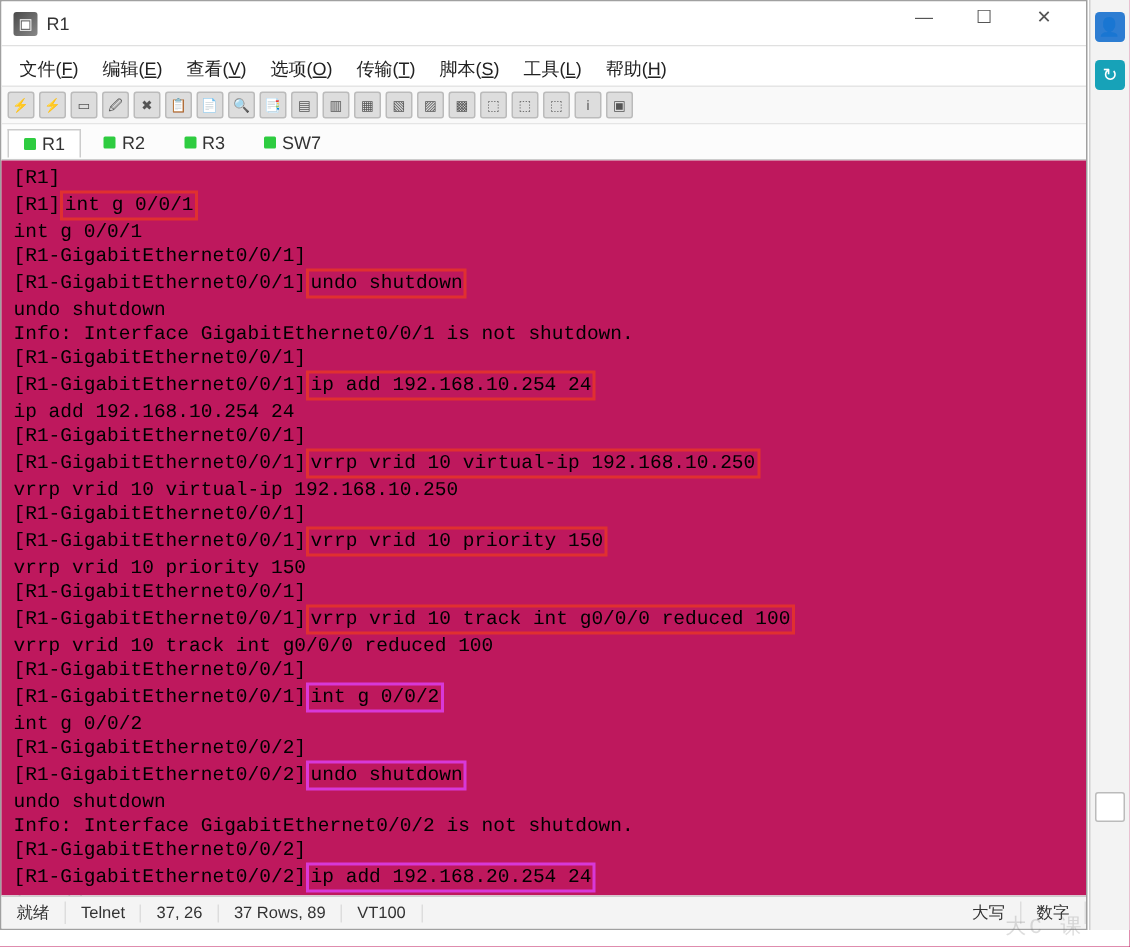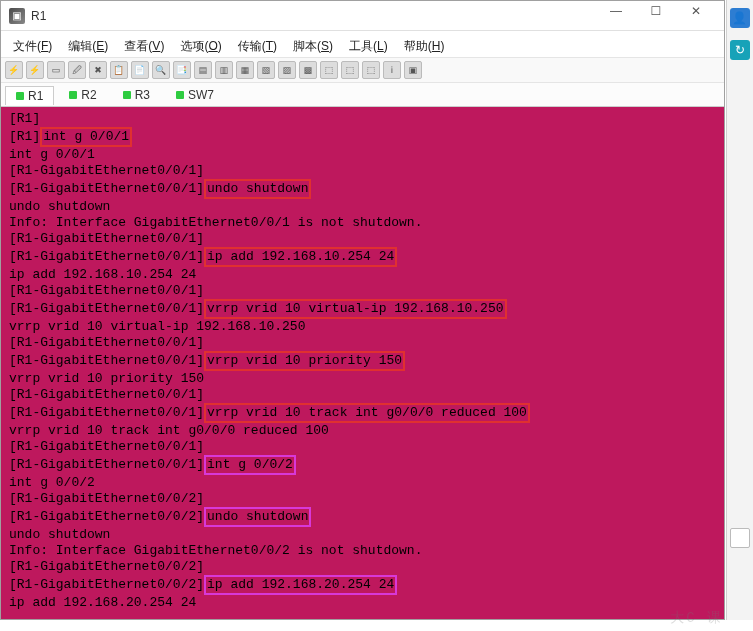--- a/index.html
+++ b/index.html
@@ -89,20 +89,29 @@
         <span>R3</span>
       </div>
     <div class="tab">
         <span class="tab-dot"></span>
         <span>SW7</span>
       </div>
   </div>
 
   <div class="terminal" id="term"><div>[R1]</div><div>[R1]<span class="hl-red">int g 0/0/1</span></div><div>int g 0/0/1</div><div>[R1-GigabitEthernet0/0/1]</div><div>[R1-GigabitEthernet0/0/1]<span class="hl-red">undo shutdown</span></div><div>undo shutdown</div><div>Info: Interface GigabitEthernet0/0/1 is not shutdown.</div><div>[R1-GigabitEthernet0/0/1]</div><div>[R1-GigabitEthernet0/0/1]<span class="hl-red">ip add 192.168.10.254 24</span></div><div>ip add 192.168.10.254 24</div><div>[R1-GigabitEthernet0/0/1]</div><div>[R1-GigabitEthernet0/0/1]<span class="hl-red">vrrp vrid 10 virtual-ip 192.168.10.250</span></div><div>vrrp vrid 10 virtual-ip 192.168.10.250</div><div>[R1-GigabitEthernet0/0/1]</div><div>[R1-GigabitEthernet0/0/1]<span class="hl-red">vrrp vrid 10 priority 150</span></div><div>vrrp vrid 10 priority 150</div><div>[R1-GigabitEthernet0/0/1]</div><div>[R1-GigabitEthernet0/0/1]<span class="hl-red">vrrp vrid 10 track int g0/0/0 reduced 100</span></div><div>vrrp vrid 10 track int g0/0/0 reduced 100</div><div>[R1-GigabitEthernet0/0/1]</div><div>[R1-GigabitEthernet0/0/1]<span class="hl-mag">int g 0/0/2</span></div><div>int g 0/0/2</div><div>[R1-GigabitEthernet0/0/2]</div><div>[R1-GigabitEthernet0/0/2]<span class="hl-mag">undo shutdown</span></div><div>undo shutdown</div><div>Info: Interface GigabitEthernet0/0/2 is not shutdown.</div><div>[R1-GigabitEthernet0/0/2]</div><div>[R1-GigabitEthernet0/0/2]<span class="hl-mag">ip add 192.168.20.254 24</span></div><div>ip add 192.168.20.254 24</div></div>
 
+  <div class="statusbar">
+    <span>就绪</span>
+    <span>Telnet</span>
+    <span>37, 26</span>
+    <span>37 Rows, 89</span>
+    <span>VT100</span>
+    <span style="margin-left:auto">大写</span>
+    <span>数字</span>
+  </div>
 </div>
 
 <div class="side-pane">
   <div class="side-ico">👤</div>
   <div class="side-ico" style="background:#17a2b8">↻</div>
   <div style="flex:1"></div>
   <div class="side-ico2"></div>
   <div style="height:60px"></div>
 </div>
 

